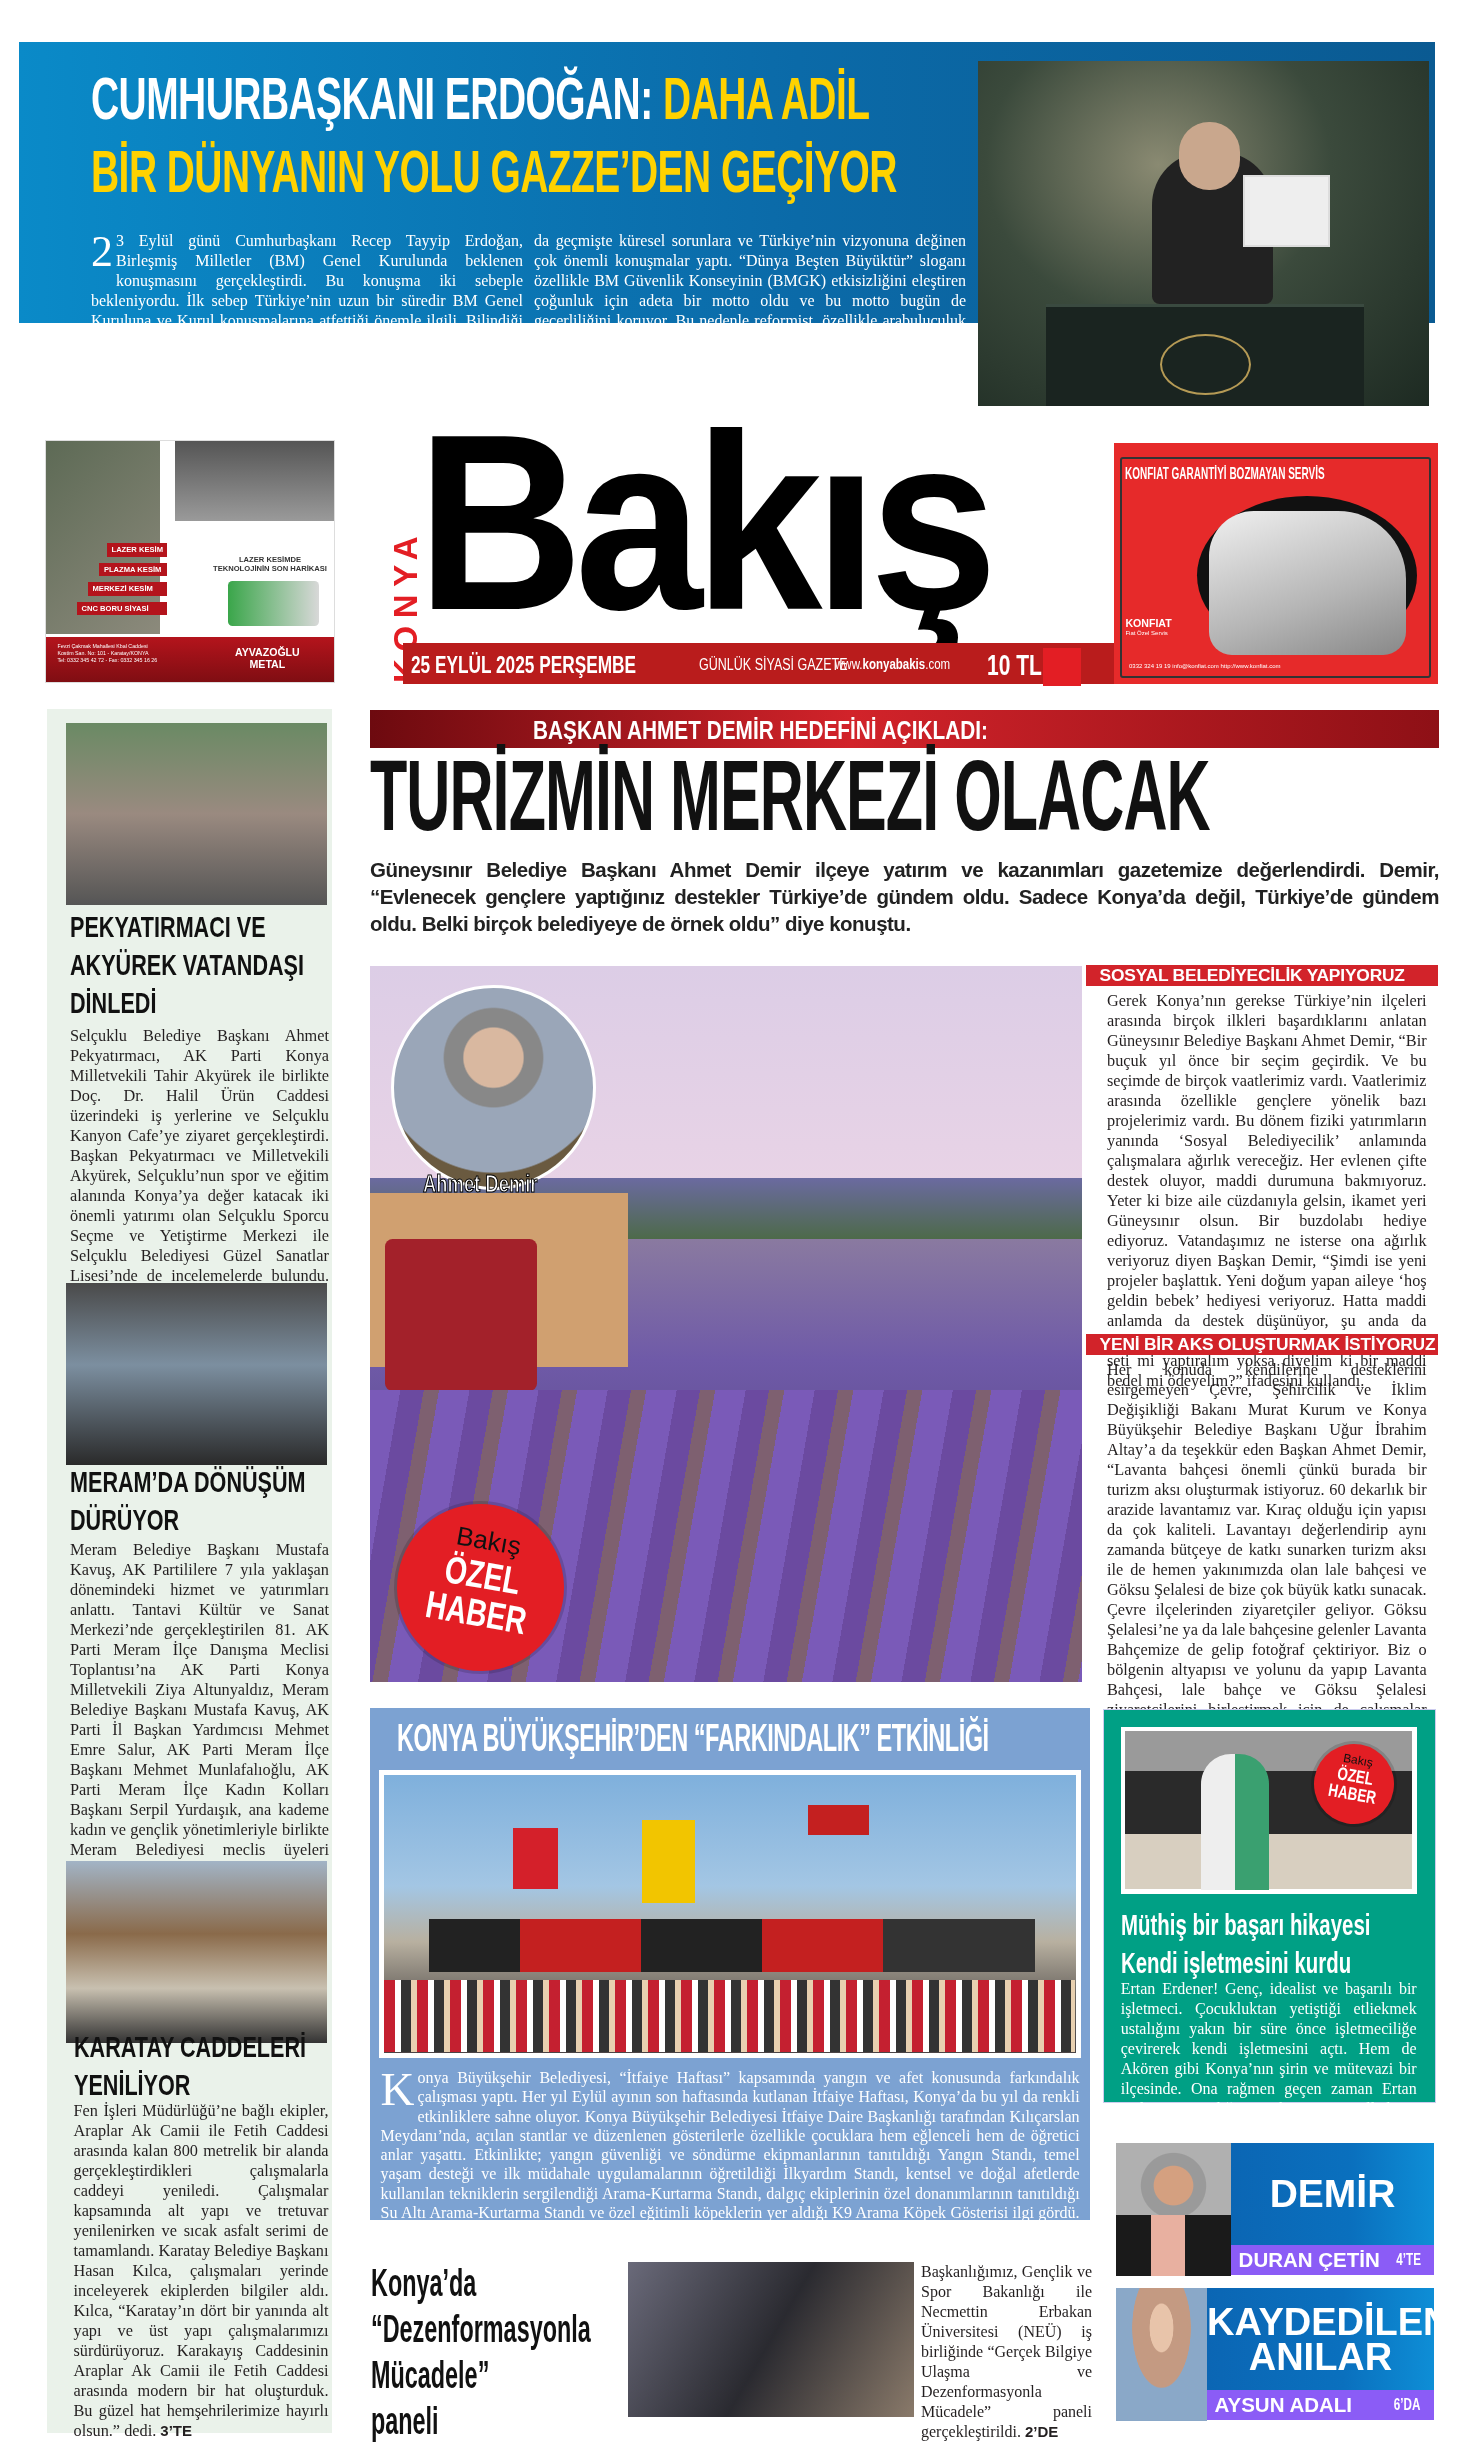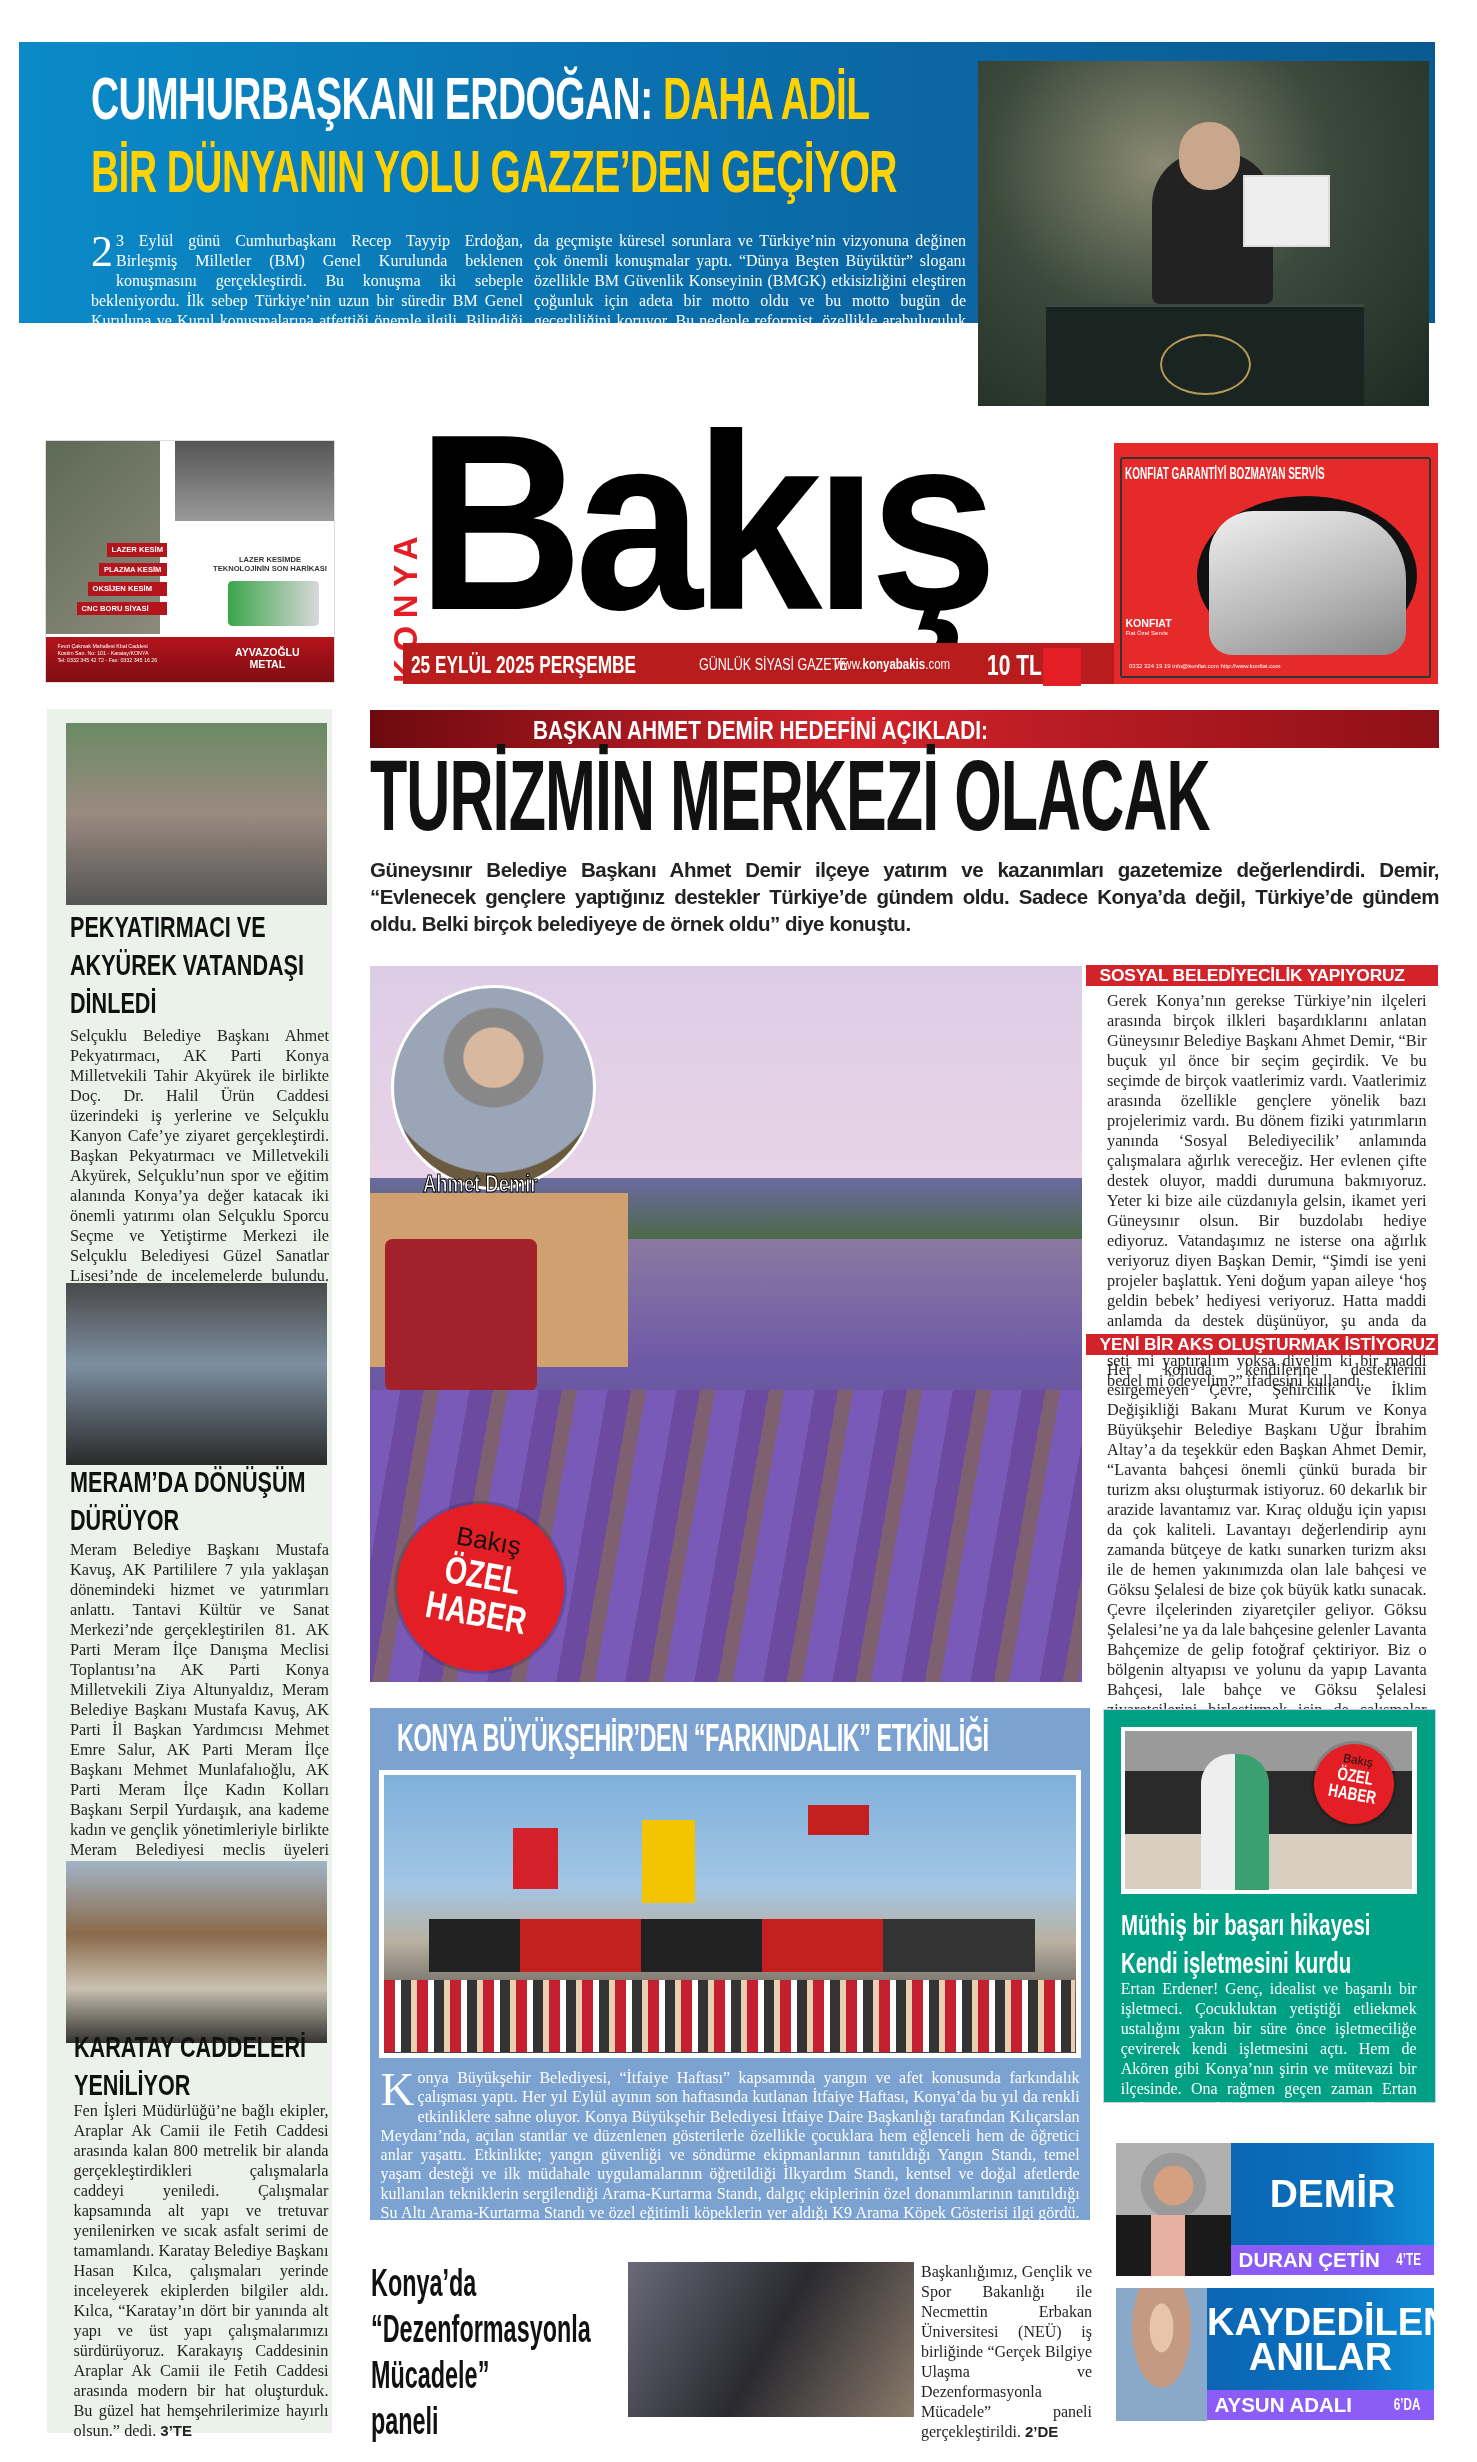--- a/index.html
+++ b/index.html
@@ -69,21 +69,21 @@
     <div style="position:absolute;left:182px;top:273px;width:91px;height:61px;border-radius:50%;border:2.3px solid #b59a55"></div>
   </div>
 </div>
 
 <div id="adleft" class="abs">
   <div style="position:absolute;left:0;top:0;width:114px;height:193px;background:linear-gradient(135deg,#5d6a55,#8c8a7c)"></div>
   <div style="position:absolute;left:129px;top:0;width:161px;height:80px;background:linear-gradient(180deg,#555,#9a9a9a)"></div>
   <div style="position:absolute;left:61px;top:102px;display:flex;flex-direction:column;gap:6px">
     <span style="background:#b4141c;color:#fff;font:bold 7.6px 'Liberation Sans',sans-serif;padding:2.3px 4.5px">LAZER KESİM</span>
     <span style="background:#b4141c;color:#fff;font:bold 7.6px 'Liberation Sans',sans-serif;padding:2.3px 4.5px;margin-left:-7.6px">PLAZMA KESİM</span>
-    <span style="background:#b4141c;color:#fff;font:bold 7.6px 'Liberation Sans',sans-serif;padding:2.3px 4.5px;margin-left:-19px">OKSİJEN KESİM</span>
+    <span style="background:#b4141c;color:#fff;font:bold 7.6px 'Liberation Sans',sans-serif;padding:2.3px 4.5px;margin-left:-19px">MERKEZİ KESİM</span>
     <span style="background:#b4141c;color:#fff;font:bold 7.6px 'Liberation Sans',sans-serif;padding:2.3px 4.5px;margin-left:-30px">CNC BORU SİYASİ</span>
   </div>
   <div style="position:absolute;left:167px;top:114px;font:bold 7.6px 'Liberation Sans',sans-serif;color:#333;text-align:center;width:114px">
       <div>LAZER KESİMDE</div>
       <div>TEKNOLOJİNİN SON HARİKASI</div>
     </div>
   <div style="position:absolute;left:182px;top:140px;width:91px;height:45px;background:linear-gradient(90deg,#3aa64a,#d8d8d8);border-radius:4.5px"></div>
   <div style="position:absolute;left:0;top:196px;width:290px;height:47px;background:linear-gradient(180deg,#b4141c,#7d0d12)">
     <div style="position:absolute;left:11.4px;top:6px;font:5.3px 'Liberation Sans',sans-serif;color:#fff;line-height:6.8px">
         <div>Fevzi Çakmak Mahallesi Kbal Caddesi</div>

